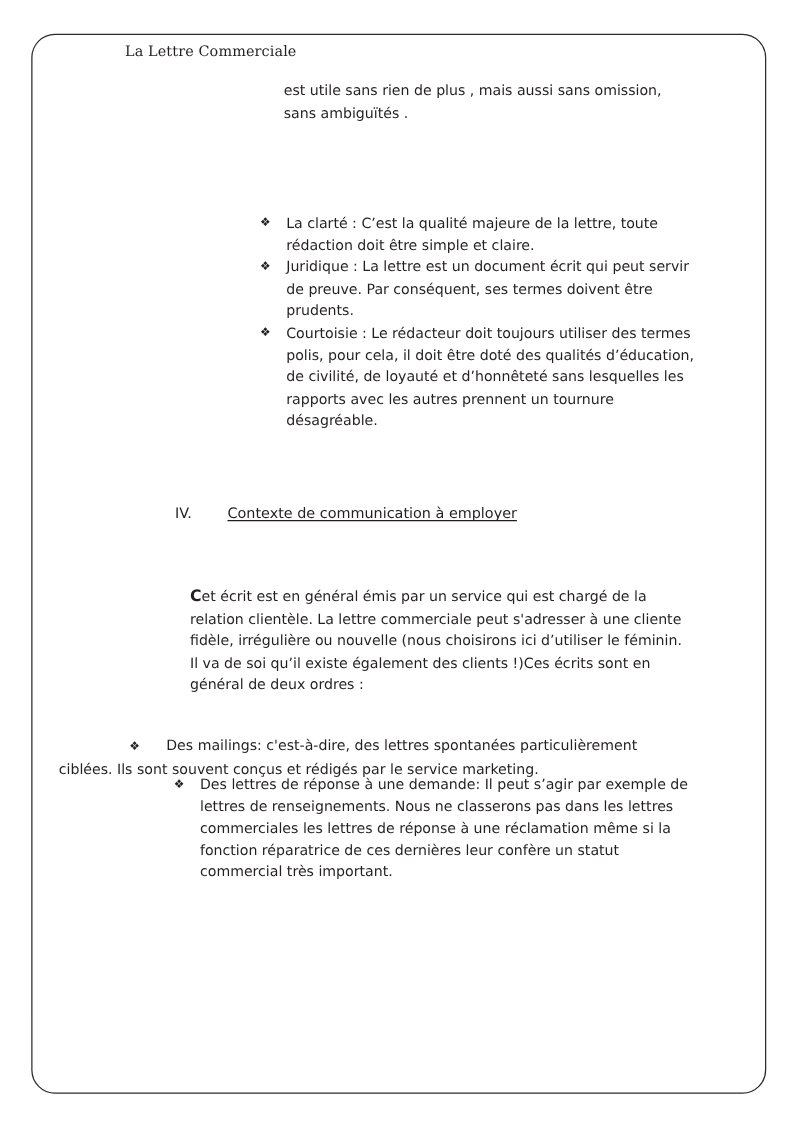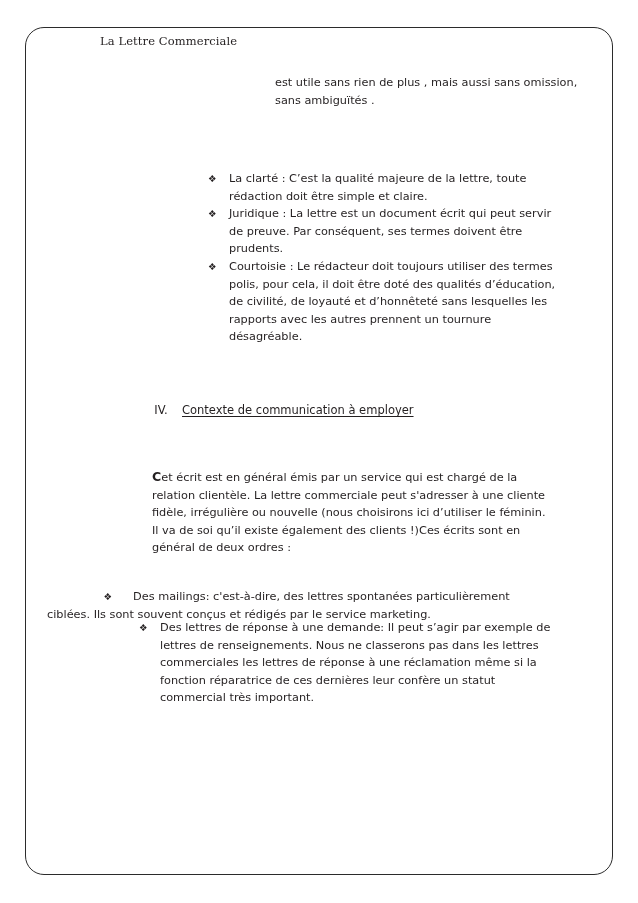--- a/index.html
+++ b/index.html
@@ -52,23 +52,22 @@
 
   .para {
     position: absolute;
     font-size: 11.3px;
     line-height: 17.5px;
     color: #231f20;
   }
 
   .intro-para {
     left: 227px;
-    top: 74px;
+    top: 64px;
     width: 330px;
-    margin-left: 48px;
   }
 
   
   .qual-list {
     position: absolute;
     left: 208px;
     top: 170px;
     width: 352px;
   }
   .qual-item {
@@ -96,21 +95,20 @@
     left: 140px;
     top: 402px;
     font-size: 11.5px;
     line-height: 16px;
     color: #231f20;
     white-space: nowrap;
   }
   .section-heading .num {
     display: inline-block;
     width: 42px;
-    text-align: center;
   }
   .section-heading .htext {
     text-decoration: underline;
     text-underline-offset: 2px;
     margin-top: 46px;
   }
 
   
   .body-para {
     left: 152px;

